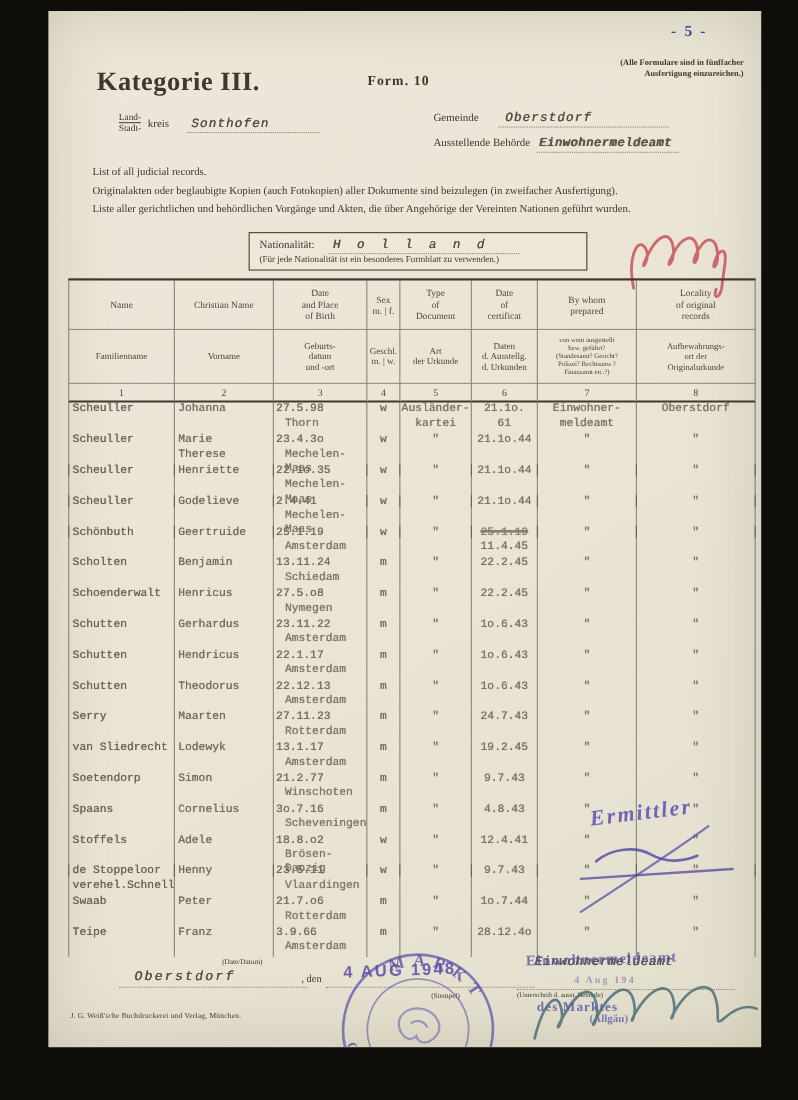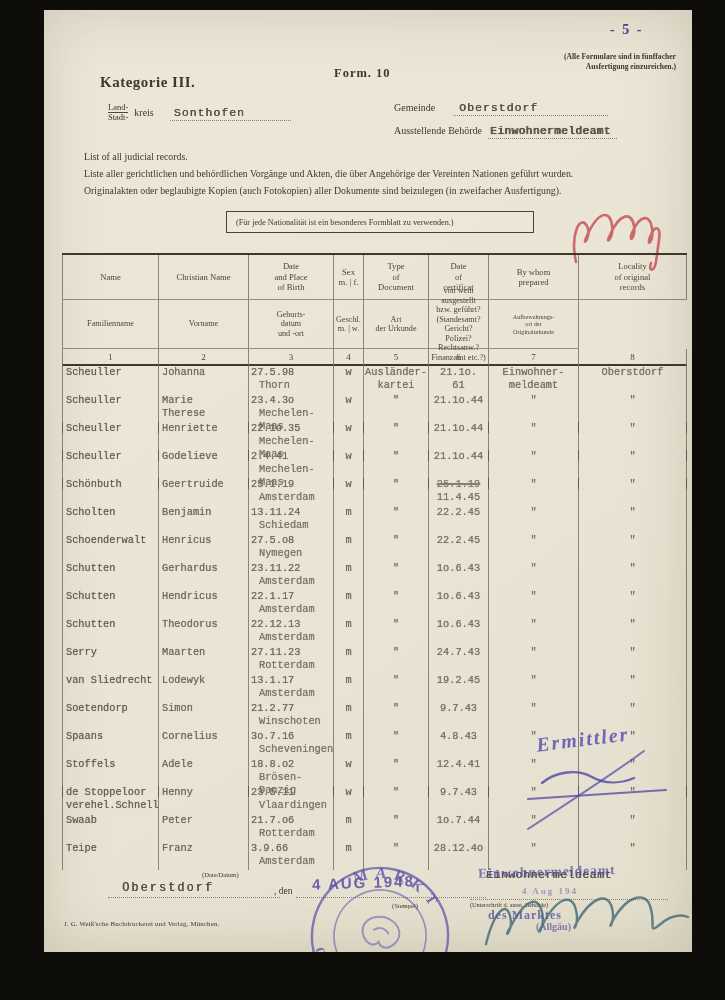--- a/index.html
+++ b/index.html
@@ -1,27 +1,27 @@
 <!DOCTYPE html>
 <html><head>
 <meta charset="utf-8">
 <style>
   html,body{margin:0;padding:0;background:#0e0d0a;width:725px;height:1000px;overflow:hidden;}
   .scan{position:relative;width:725px;height:1000px;background:#0e0d0a;}
   .paper{position:absolute;left:44px;top:10px;width:648px;height:942px;overflow:hidden;
          background:linear-gradient(145deg,#ece7d8 0%,#e9e4d4 55%,#e4dfcd 100%);
          box-shadow:inset 0 0 60px rgba(120,110,85,.25);}
   .serif{font-family:"Liberation Serif","DejaVu Serif",serif;color:#3e382d;}
-  .mono{font-family:"Liberation Mono","DejaVu Sans Mono",monospace;}
+  .mono{font-family:"Liberation Mono","DejaVu Sans Mono",monospace;font-style:italic;}
   .abs{position:absolute;}
   .typed-dark{color:#55514442;color:#555144;text-shadow:.4px 0 0 rgba(70,66,55,.9);letter-spacing:1px;}
   .dotted{border-bottom:1px dotted #8a8372;}
   
   .page-num{font-weight:bold;font-size:14px;color:#45408e;letter-spacing:2px;font-family:"Liberation Serif",serif;}
-  .kat{font-size:15px;font-weight:bold;letter-spacing:.5px;margin:16px;}
+  .kat{font-size:24px;font-weight:bold;letter-spacing:.5px;margin:4px;}
   .formno{font-size:12.5px;font-weight:bold;letter-spacing:1px;}
   .hnote{font-size:7.6px;font-weight:bold;text-align:right;line-height:9.5px;}
   .stacked{display:inline-flex;flex-direction:column;font-size:8.5px;line-height:9px;vertical-align:middle;}
   .stacked span:first-child{border-bottom:1px solid #4e483c;}
   .lbl{font-size:10px;}
   .instr{font-size:9.8px;line-height:17px;}
   .natbox{border:1.5px solid #48422f;padding:4px 9px 5px 9px;background:rgba(240,235,220,.35);}
   .natline{font-size:10px;}
   .natval{font-size:11.5px;letter-spacing:4px;margin-left:10px;}
   .natnote{font-size:8.2px;margin-top:2px;}
@@ -85,25 +85,29 @@
       <span class="lbl">Gemeinde</span>
       <span class="mono typed-dark dotted" style="font-size:11.5px;margin-left:14px;padding:0 70px 1px 6px;">Oberstdorf</span>
     </div>
     <div class="abs serif" style="left:350px;top:110px;">
       <span class="lbl">Ausstellende Behörde</span>
       <span class="mono typed-dark dotted" style="font-size:11px;margin-left:2px;padding:0 6px 1px 2px;letter-spacing:.5px;text-shadow:.8px 0 0 rgba(70,66,55,.9),0 0 1px rgba(70,66,55,.6);">Einwohnermeldeamt</span>
     </div>
 
     <div class="abs serif instr" style="left:40px;top:138px;width:580px;">
       <div>List of all judicial records.</div>
+      <div>Originalakten oder beglaubigte Kopien (auch Fotokopien) aller Dokumente sind beizulegen (in zweifacher Ausfertigung).</div>
       <div>Liste aller gerichtlichen und behördlichen Vorgänge und Akten, die über Angehörige der Vereinten Nationen geführt wurden.</div>
-      <div>Originalakten oder beglaubigte Kopien (auch Fotokopien) aller Dokumente sind beizulegen (in zweifacher Ausfertigung).</div>
     </div>
 
     <div class="abs serif natbox" style="left:182px;top:201px;width:288px;">
+      <div class="natline">
+        <span>Nationalität:</span>
+        <span class="mono typed-dark natval dotted" style="padding:0 28px 1px 4px;">H o l l a n d</span>
+      </div>
       <div class="natnote">(Für jede Nationalität ist ein besonderes Formblatt zu verwenden.)</div>
     </div>
 
     <svg class="abs" style="left:518px;top:192px;" width="112" height="82" viewBox="0 0 112 82">
       <path d="M14,60 C8,32 18,12 25,24 C30,33 20,46 24,36 C36,8 48,8 50,23 C52,37 42,44 48,33 C58,10 70,10 72,24 C74,36 66,42 70,31 C78,12 88,12 90,26 C92,40 84,46 88,35 C93,22 99,24 97,38 L94,60 C92,70 86,70 89,61" fill="none" stroke="#c44a52" stroke-width="2.6" stroke-linecap="round" opacity=".8"></path>
     </svg>
 
     <div class="abs rtable" style="left:18px;top:243px;">
         <div class="tgrid thead-en">
           <div class="th">Name</div>
@@ -128,20 +132,23 @@
         <div class="tgrid thead-de">
           <div class="th">Familienname</div>
           <div class="th">Vorname</div>
           <div class="th">Geburts-
 datum
 und -ort</div>
           <div class="th">Geschl.
 m. | w.</div>
           <div class="th">Art
 der Urkunde</div>
+          <div class="th">Daten
+d. Ausstellg.
+d. Urkunden</div>
           <div class="th">von wem ausgestellt
 bzw. geführt?
 (Standesamt? Gericht?
 Polizei? Rechtsanw.?
 Finanzamt etc.?)</div>
           <div class="th">Aufbewahrungs-
 ort der
 Originalurkunde</div>
         </div>
         <div class="tgrid thead-num">

